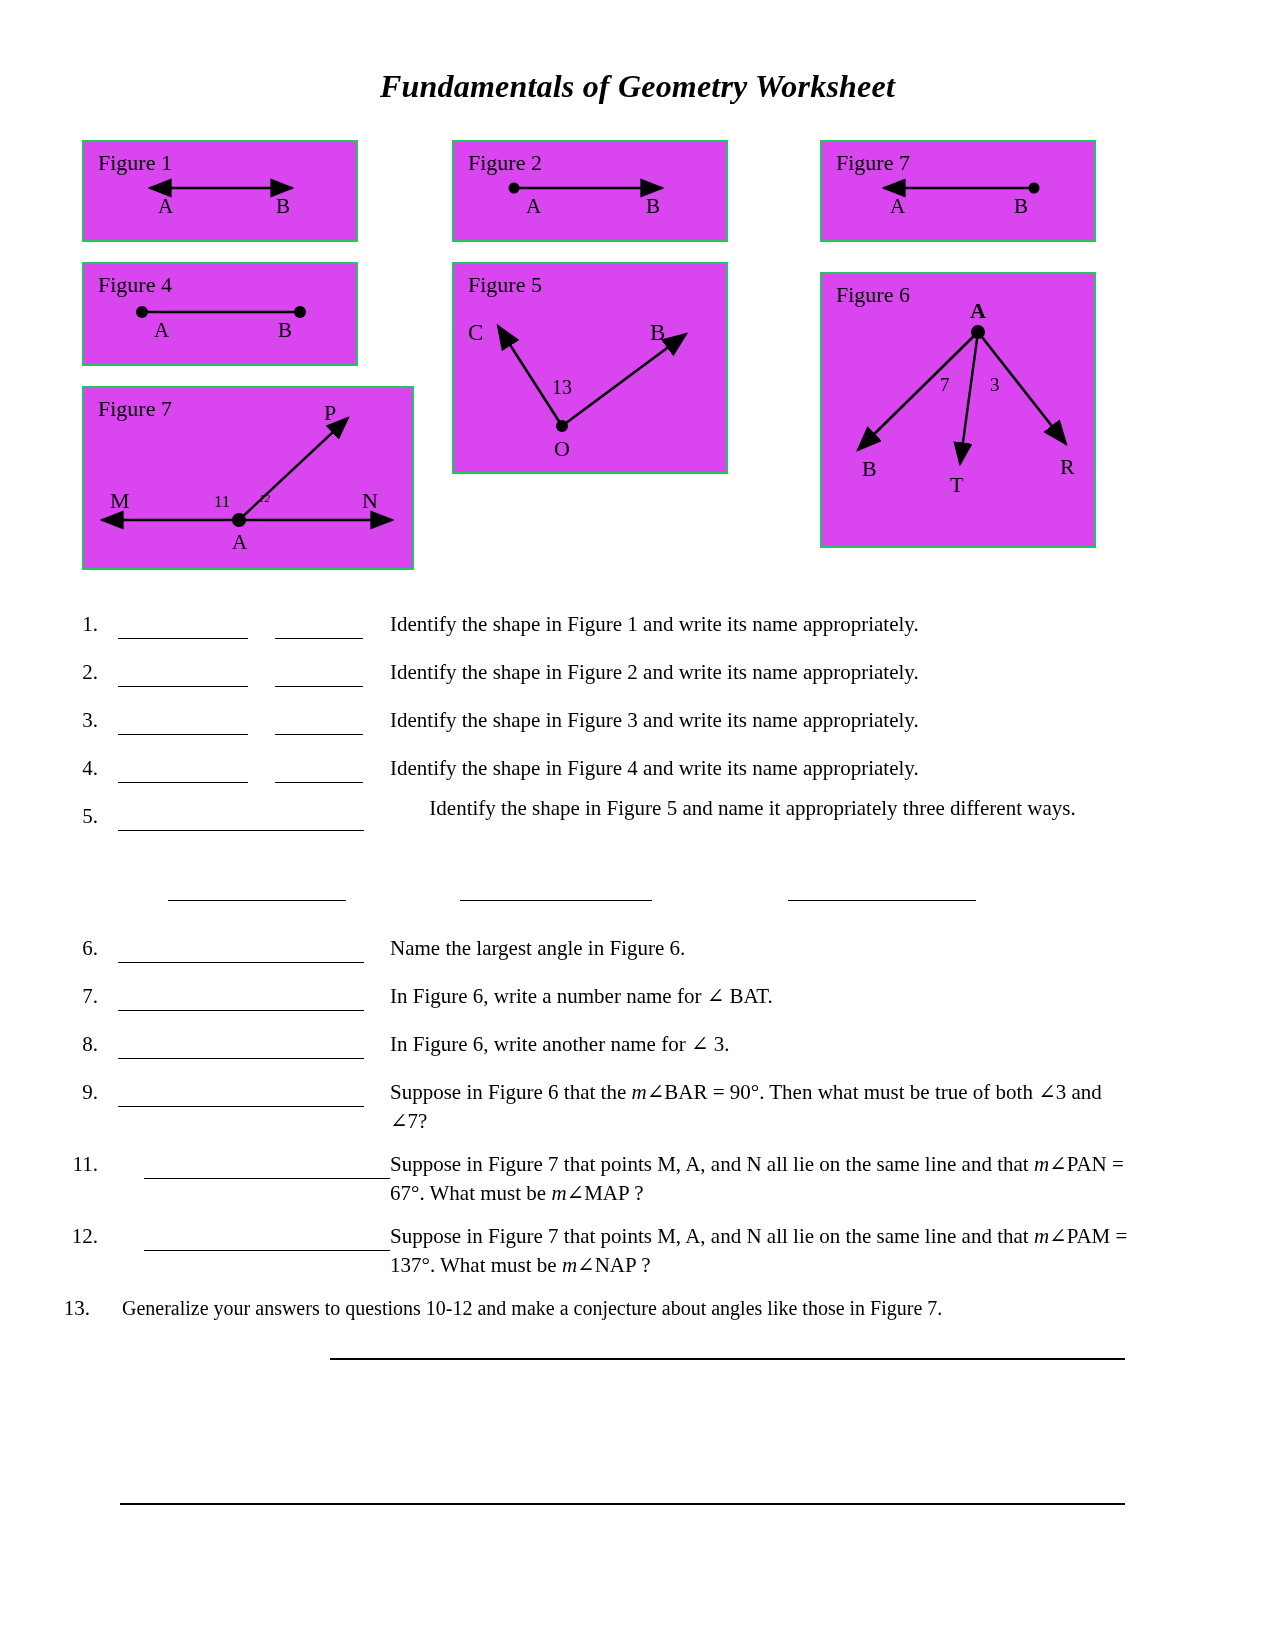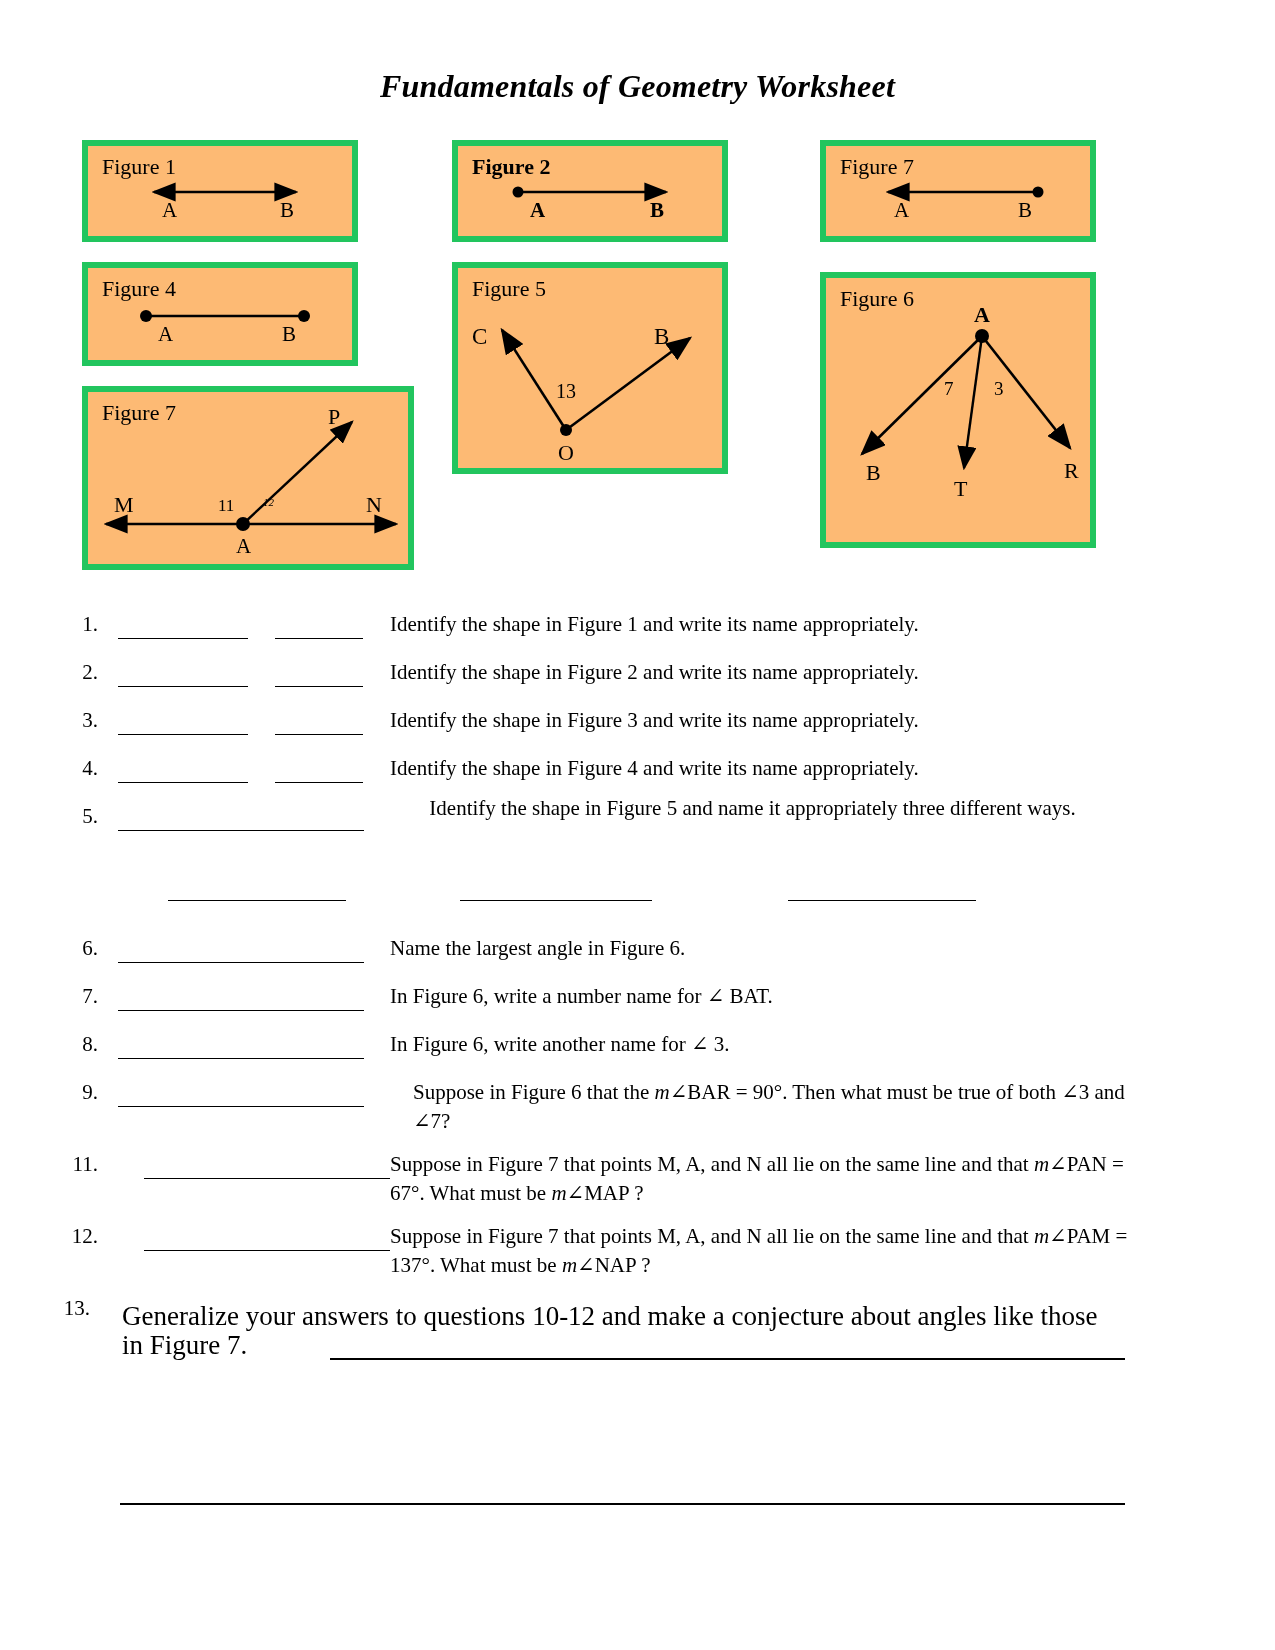--- a/index.html
+++ b/index.html
@@ -26,22 +26,22 @@
     font-family: "Liberation Serif", "DejaVu Serif", serif;
     font-weight: bold;
     font-style: italic;
     font-size: 32px;
     letter-spacing: 0.2px;
   }
 
   
   .fig-box {
     position: absolute;
-    border: 6px solid #22c55e;
-    background: #fdba74;
+    border: 2px solid #22c55e;
+    background: #d946ef;
     box-sizing: border-box;
   }
   .fig-label {
     position: absolute;
     top: 8px;
     left: 14px;
     font-size: 22px;
     font-family: "Liberation Serif", "DejaVu Serif", serif;
     white-space: nowrap;
   }
@@ -104,21 +104,21 @@
       <marker id="arrL1" markerWidth="10" markerHeight="8" refX="1" refY="4" orient="auto">
         <path d="M10,0 L0,4 L10,8 z" fill="#000"></path>
       </marker>
     </defs>
     <line x1="66" y1="46" x2="208" y2="46" stroke="#000" stroke-width="2.4" marker-start="url(#arrL1)" marker-end="url(#arrR1)"></line>
   </svg>
   <div style="position:absolute; left:74px; top:52px; font-size:21px;">A</div>
   <div style="position:absolute; left:192px; top:52px; font-size:21px;">B</div>
 </div>
 
-<div class="fig-box" style="left:452px; top:140px; width:276px; height:102px;font-weight:bold;">
+<div class="fig-box" style="left:452px; top:140px; width:276px; height:102px;">
   <div class="fig-label">Figure 2</div>
   <svg class="fig-svg" width="276" height="102">
     <defs>
       <marker id="arrR2" markerWidth="10" markerHeight="8" refX="9" refY="4" orient="auto">
         <path d="M0,0 L10,4 L0,8 z" fill="#000"></path>
       </marker>
     </defs>
     <line x1="60" y1="46" x2="208" y2="46" stroke="#000" stroke-width="2.4" marker-end="url(#arrR2)"></line>
     <circle cx="60" cy="46" r="5.5" fill="#000"></circle>
   </svg>
@@ -267,37 +267,37 @@
 
   <div class="qrow" style="height:48px;">
     <div class="qnum" style="left:50px; top:14px;">8.</div>
     <div class="blank" style="left:118px; top:40px; width:246px;"></div>
     <div class="qtext" style="top:12px;">In Figure 6, write another name for ∠ 3.</div>
   </div>
 
   <div class="qrow" style="height:72px;">
     <div class="qnum" style="left:50px; top:14px;">9.</div>
     <div class="blank" style="left:118px; top:40px; width:246px;"></div>
-    <div class="qtext" style="top:12px; width:730px;margin-left:23px;"><span>Suppose in Figure 6 that the </span><span class="ital">m</span><span>∠BAR = 90°.  Then what must be true of both ∠3 and ∠7?</span></div>
+    <div class="qtext" style="top:12px; width:730px;"><span>Suppose in Figure 6 that the </span><span class="ital">m</span><span>∠BAR = 90°.  Then what must be true of both ∠3 and ∠7?</span></div>
   </div>
 
 
   <div class="qrow" style="height:72px;">
     <div class="qnum" style="left:50px; top:14px;">11.</div>
     <div class="blank" style="left:144px; top:40px; width:246px;"></div>
     <div class="qtext" style="top:12px; width:740px;"><span>Suppose in Figure 7 that points M, A, and N all lie on the same line and that </span><span class="ital">m</span><span>∠PAN = 67°.  What must be </span><span class="ital">m</span><span>∠MAP ?</span></div>
   </div>
 
   <div class="qrow" style="height:72px;">
     <div class="qnum" style="left:50px; top:14px;">12.</div>
     <div class="blank" style="left:144px; top:40px; width:246px;"></div>
     <div class="qtext" style="top:12px; width:740px;"><span>Suppose in Figure 7 that points M, A, and N all lie on the same line and that </span><span class="ital">m</span><span>∠PAM = 137°.  What must be </span><span class="ital">m</span><span>∠NAP ?</span></div>
   </div>
 
   <div class="qrow" style="height:110px;">
     <div class="qnum" style="left:42px; top:14px;">13.</div>
-    <div style="position:absolute; left:122px; top:20px; width:1000px; font-size:27px; line-height:29px;">Generalize your answers to questions 10-12 and make a conjecture about angles like those in Figure 7.</div>
+    <div style="position:absolute; left:122px; top:12px; width:1000px; font-size:20px; line-height:29px;">Generalize your answers to questions 10-12 and make a conjecture about angles like those in Figure 7.</div>
     <div class="longline" style="left:330px; top:76px; width:795px;"></div>
   </div>
 
 </div>
 
 <div class="longline" style="left:120px; top:1503px; width:1005px;"></div>
 
 </body></html>

